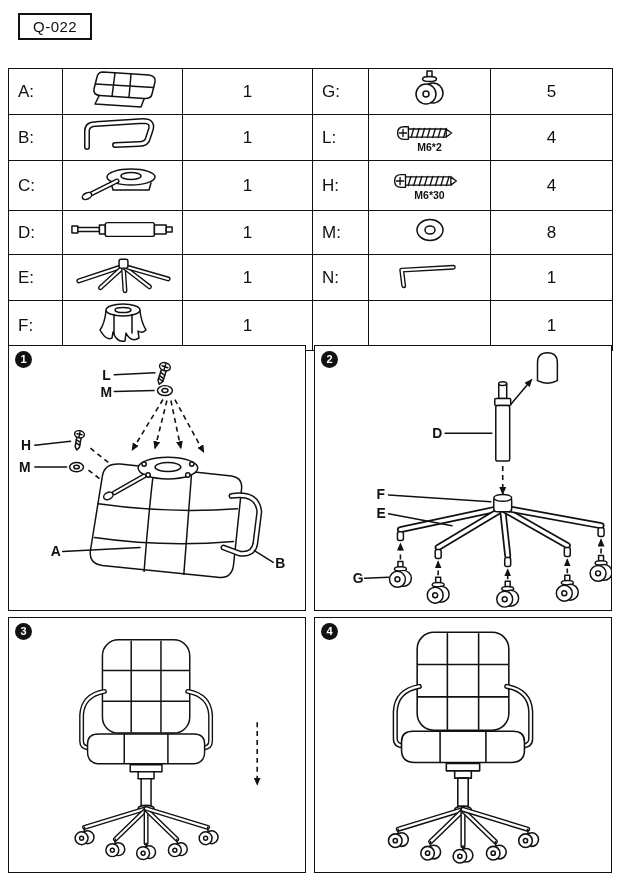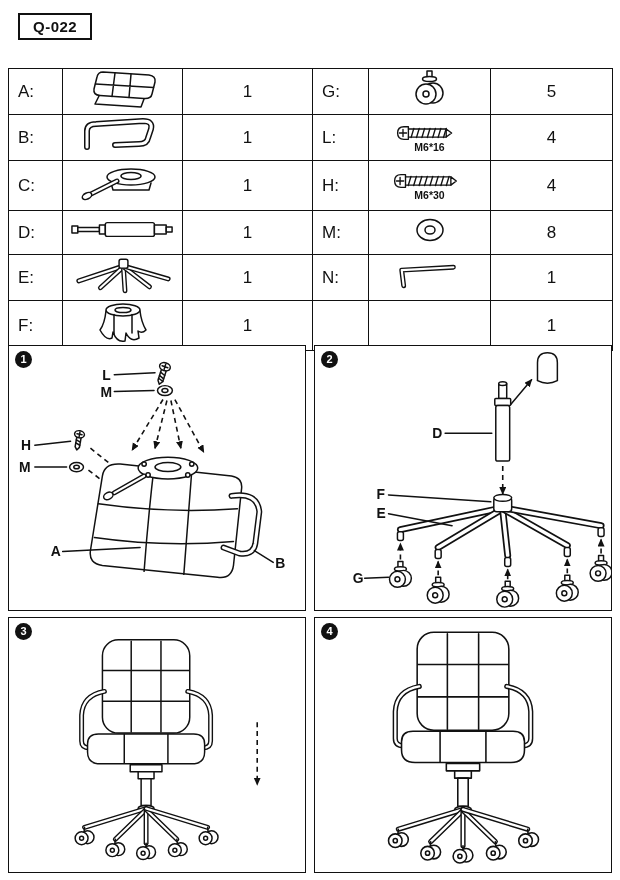--- a/index.html
+++ b/index.html
@@ -1,18 +1,18 @@
 <!DOCTYPE html>
 <html><head>
 <meta charset="utf-8">
 <style>
   *{margin:0;padding:0;box-sizing:border-box}
   html,body{width:620px;height:880px;background:#fff}
   body{position:relative;font-family:"Liberation Sans",sans-serif;color:#111}
-  .model-box{position:absolute;left:18px;top:13px;border:2px solid #111;padding:3px 13px;font-weight:bold;font-size:15px;letter-spacing:.5px;background:#fff}
+  .model-box{position:absolute;left:18px;top:13px;border:2px solid #111;padding:3px 13px;font-weight:normal;font-size:15px;letter-spacing:.5px;background:#fff}
   table.parts{position:absolute;left:8px;top:68px;width:604px;height:266px;border-collapse:collapse;table-layout:fixed}
   table.parts td{border:1.5px solid #111;vertical-align:middle;text-align:center;font-size:17px;height:44px;overflow:hidden}
   table.parts td.letter{text-align:left;padding-left:9px}
   .cap{font-size:10.5px;font-weight:bold;margin-top:-2px;line-height:11px}
   .iconwrap{display:flex;flex-direction:column;align-items:center;justify-content:center}
   .panel{position:absolute;border:1.5px solid #111;background:#fff}
   #panel1{left:8px;top:345px;width:298px;height:266px}
   #panel2{left:314px;top:345px;width:298px;height:266px}
   #panel3{left:8px;top:617px;width:298px;height:256px}
   #panel4{left:314px;top:617px;width:298px;height:256px}
@@ -83,21 +83,21 @@
       <td class="letter">L:</td>
       <td>
         <div class="iconwrap">
           <svg width="72" height="22" viewBox="0 0 80 22">
             <path class="fw" d="M11,4 Q4,4 4,11 Q4,18 11,18 L16,18 L16,4 Z"></path>
             <path class="ln" d="M10,7 L10,15 M6,11 L14,11"></path>
             <path class="ln" d="M16,6.5 L58,6.5 M16,15.5 L58,15.5"></path>
             <path class="ln" d="M22,6 L19,16 M28,6 L25,16 M34,6 L31,16 M40,6 L37,16 M46,6 L43,16 M52,6 L49,16 M58,6 L55,16"></path>
             <path class="fw" d="M58,6.5 L64,11 L58,15.5 Z"></path>
           </svg>
-          <div class="cap">M6*16</div>
+          <div class="cap">M6*2</div>
         </div>
       </td>
       <td>4</td>
     </tr>
     <tr>
       <td class="letter">C:</td>
       <td>
         <svg width="100" height="44" viewBox="0 0 100 44">
           <ellipse class="fw" cx="58" cy="16" rx="24" ry="8"></ellipse>
           <ellipse class="fw" cx="58" cy="15" rx="10" ry="3.5"></ellipse>

